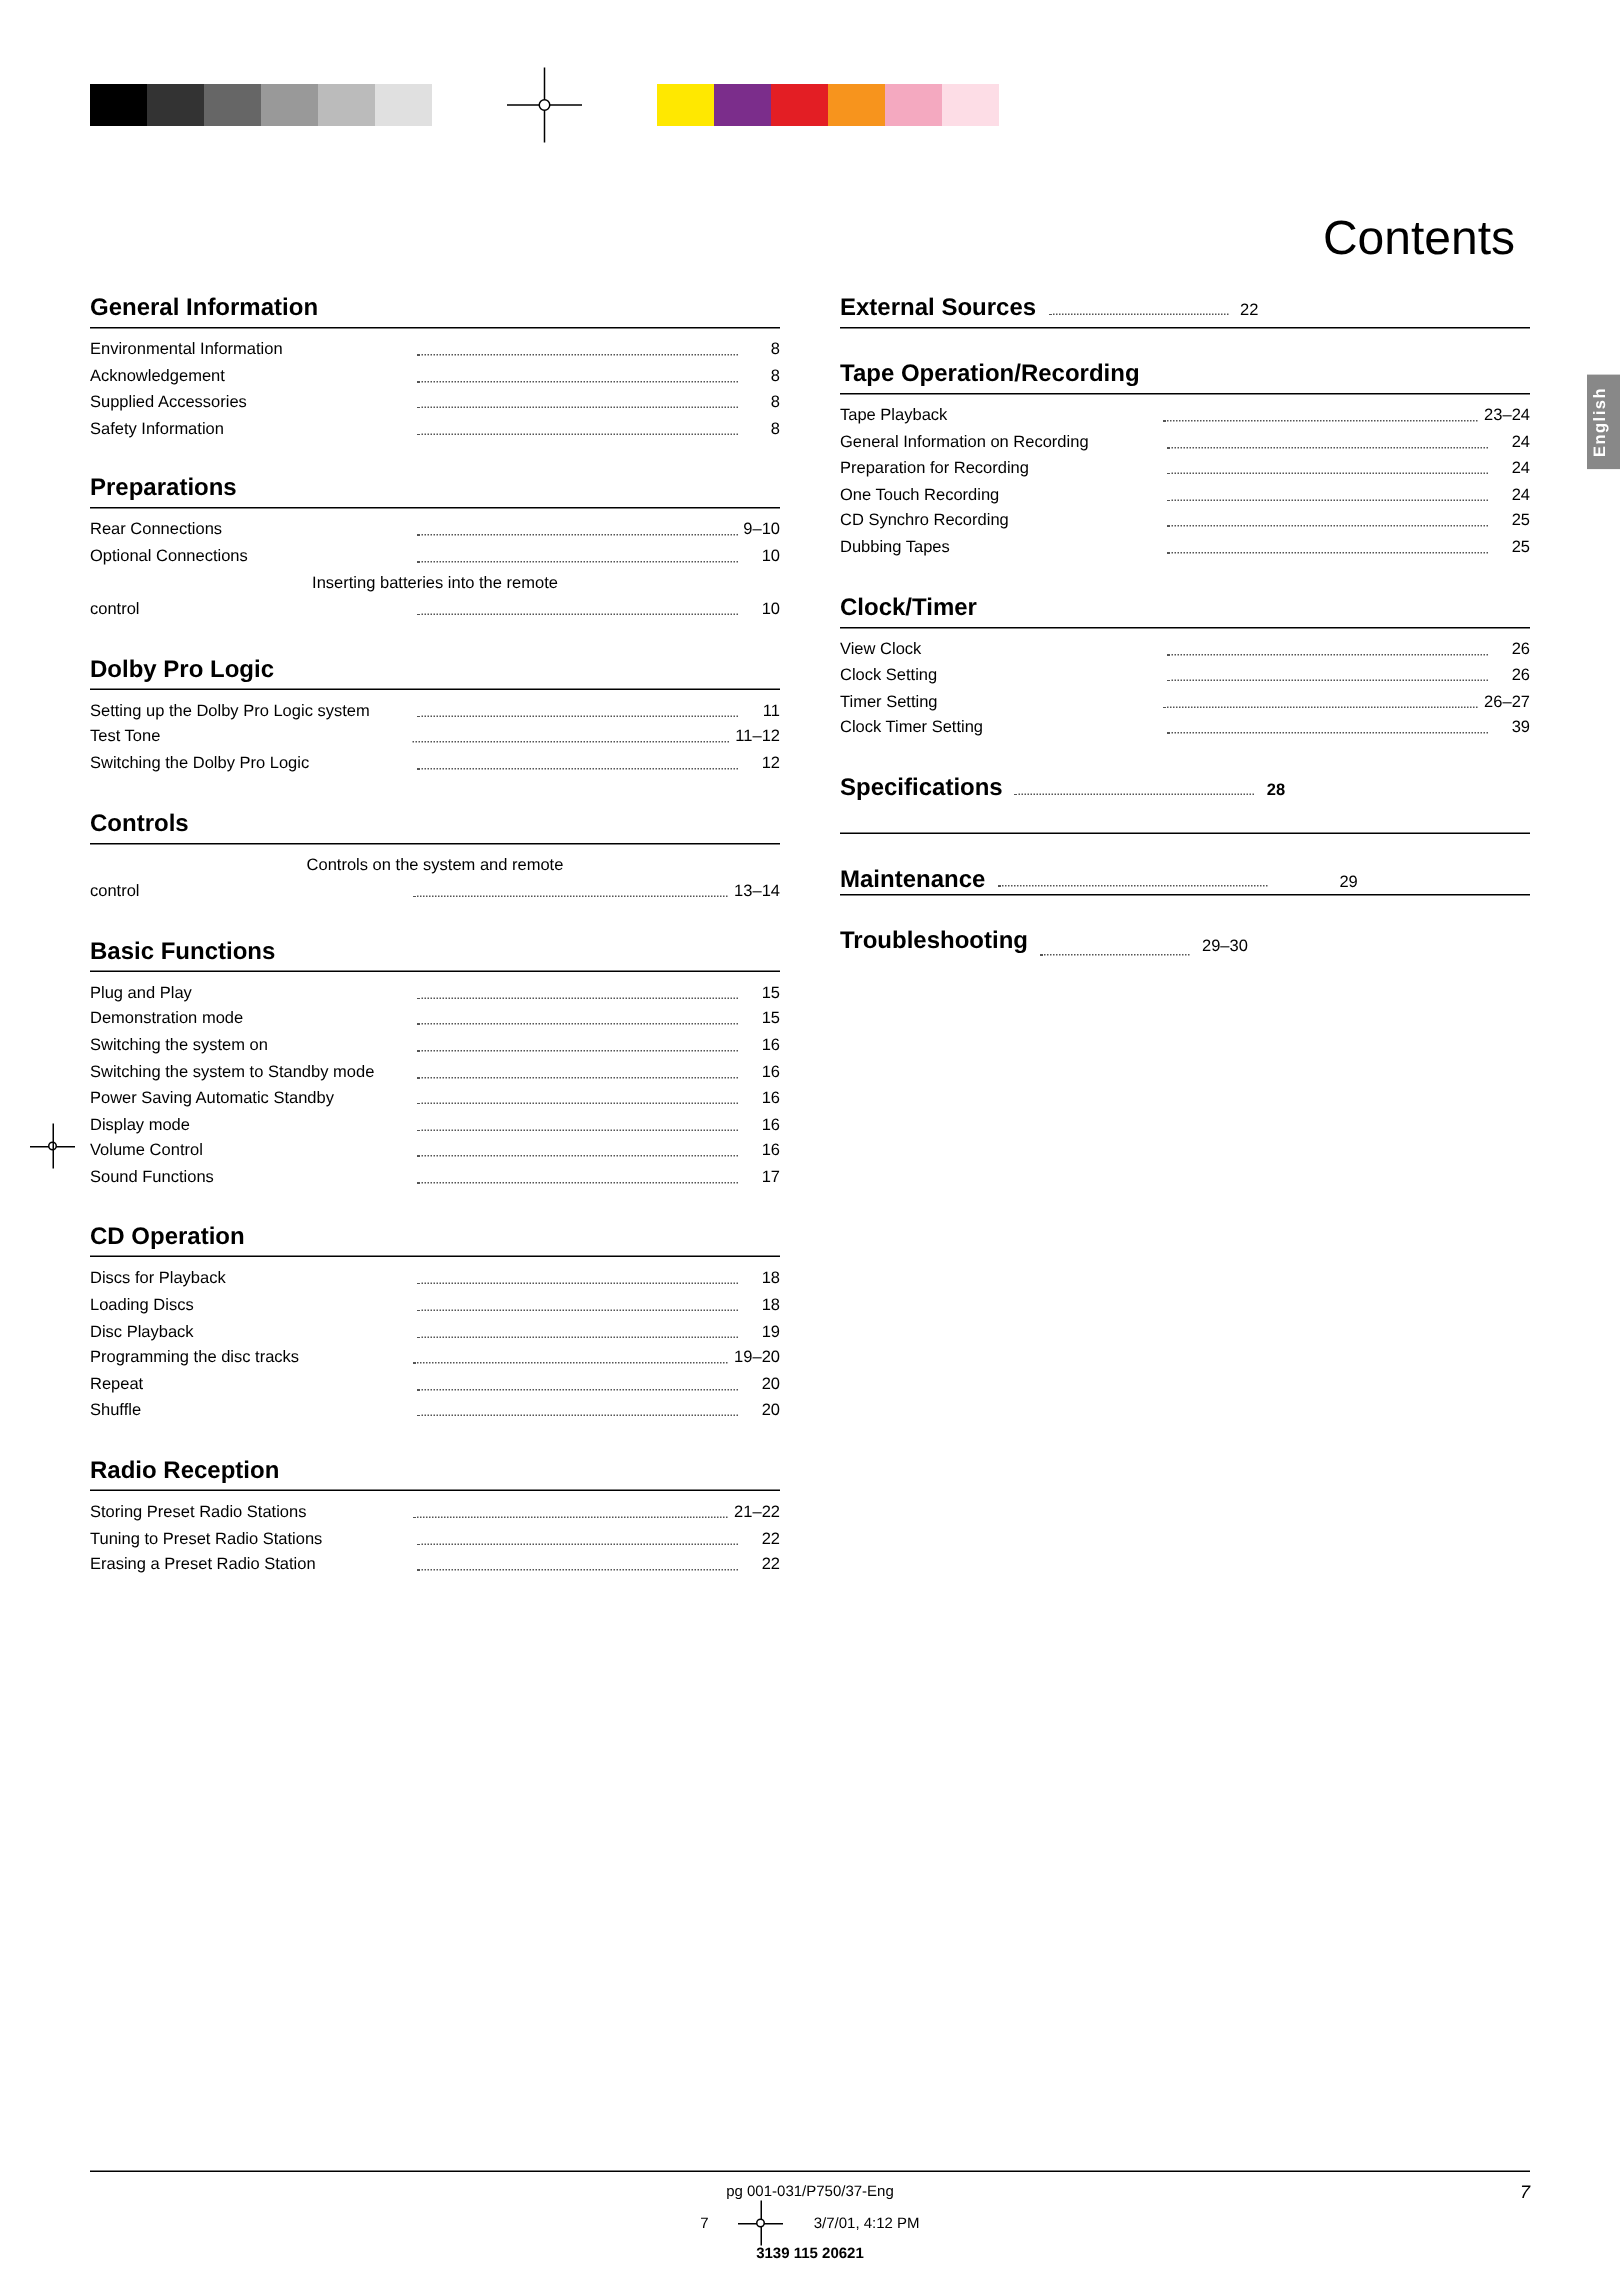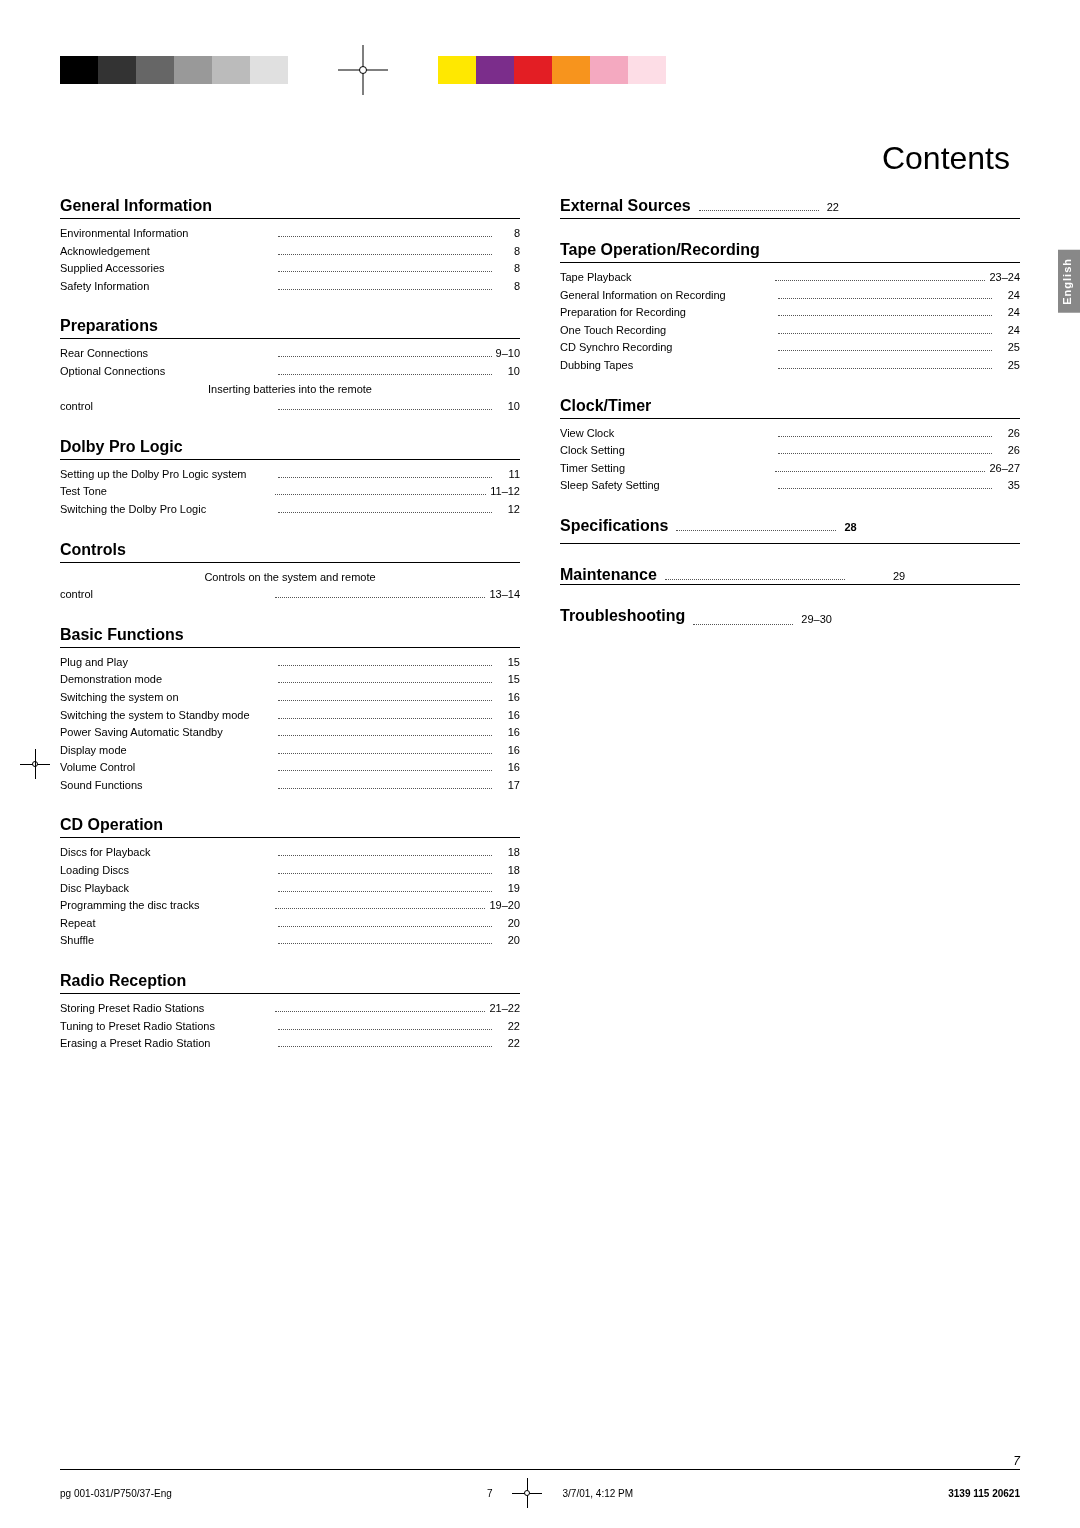--- a/index.html
+++ b/index.html
@@ -221,20 +221,21 @@
       position: absolute;
       bottom: 20px;
       left: 60px;
       right: 60px;
       display: flex;
       justify-content: space-between;
       align-items: center;
       font-size: 10px;
       border-top: 1px solid #000;
       padding-top: 8px;
+      flex-direction: column;
     }
 
     .page-number-bottom {
       position: absolute;
       bottom: 60px;
       right: 60px;
       font-size: 12px;
       font-style: italic;
     }
 
@@ -553,28 +554,28 @@
           <span class="entry-text">Clock Setting</span>
           <span class="dots"></span>
           <span class="page-num">26</span>
         </div>
         <div class="toc-entry">
           <span class="entry-text">Timer Setting</span>
           <span class="dots"></span>
           <span class="page-num">26–27</span>
         </div>
         <div class="toc-entry">
-          <span class="entry-text">Sleep Safety Setting</span>
-          <span class="dots"></span>
-          <span class="page-num">35</span>
-        </div>
-      </div>
-
-      <div class="section">
-        <div style="border-bottom: 1.5px solid #000; padding-bottom: 8px; margin-bottom: 10px; display: flex; align-items: baseline; gap: 4px;">
+          <span class="entry-text">Clock Timer Setting</span>
+          <span class="dots"></span>
+          <span class="page-num">39</span>
+        </div>
+      </div>
+
+      <div class="section">
+        <div style="border-bottom: 1.5px solid #000; padding-bottom: 20px; margin-bottom: 10px; display: flex; align-items: baseline; gap: 4px;">
           <span class="section-title-inline">Specifications</span>
           <span class="inline-dots" style="width: 160px;"></span>
           <span style="font-size:11px;font-weight:bold;">28</span>
         </div>
       </div>
 
       <div class="section">
         <div style="border-bottom: 1.5px solid #000; padding-bottom: 0; margin-bottom: 6px; display: flex; align-items: baseline; gap: 4px;">
           <span class="section-title-inline">Maintenance</span>
           <span class="inline-dots" style="width: 180px;"></span>

